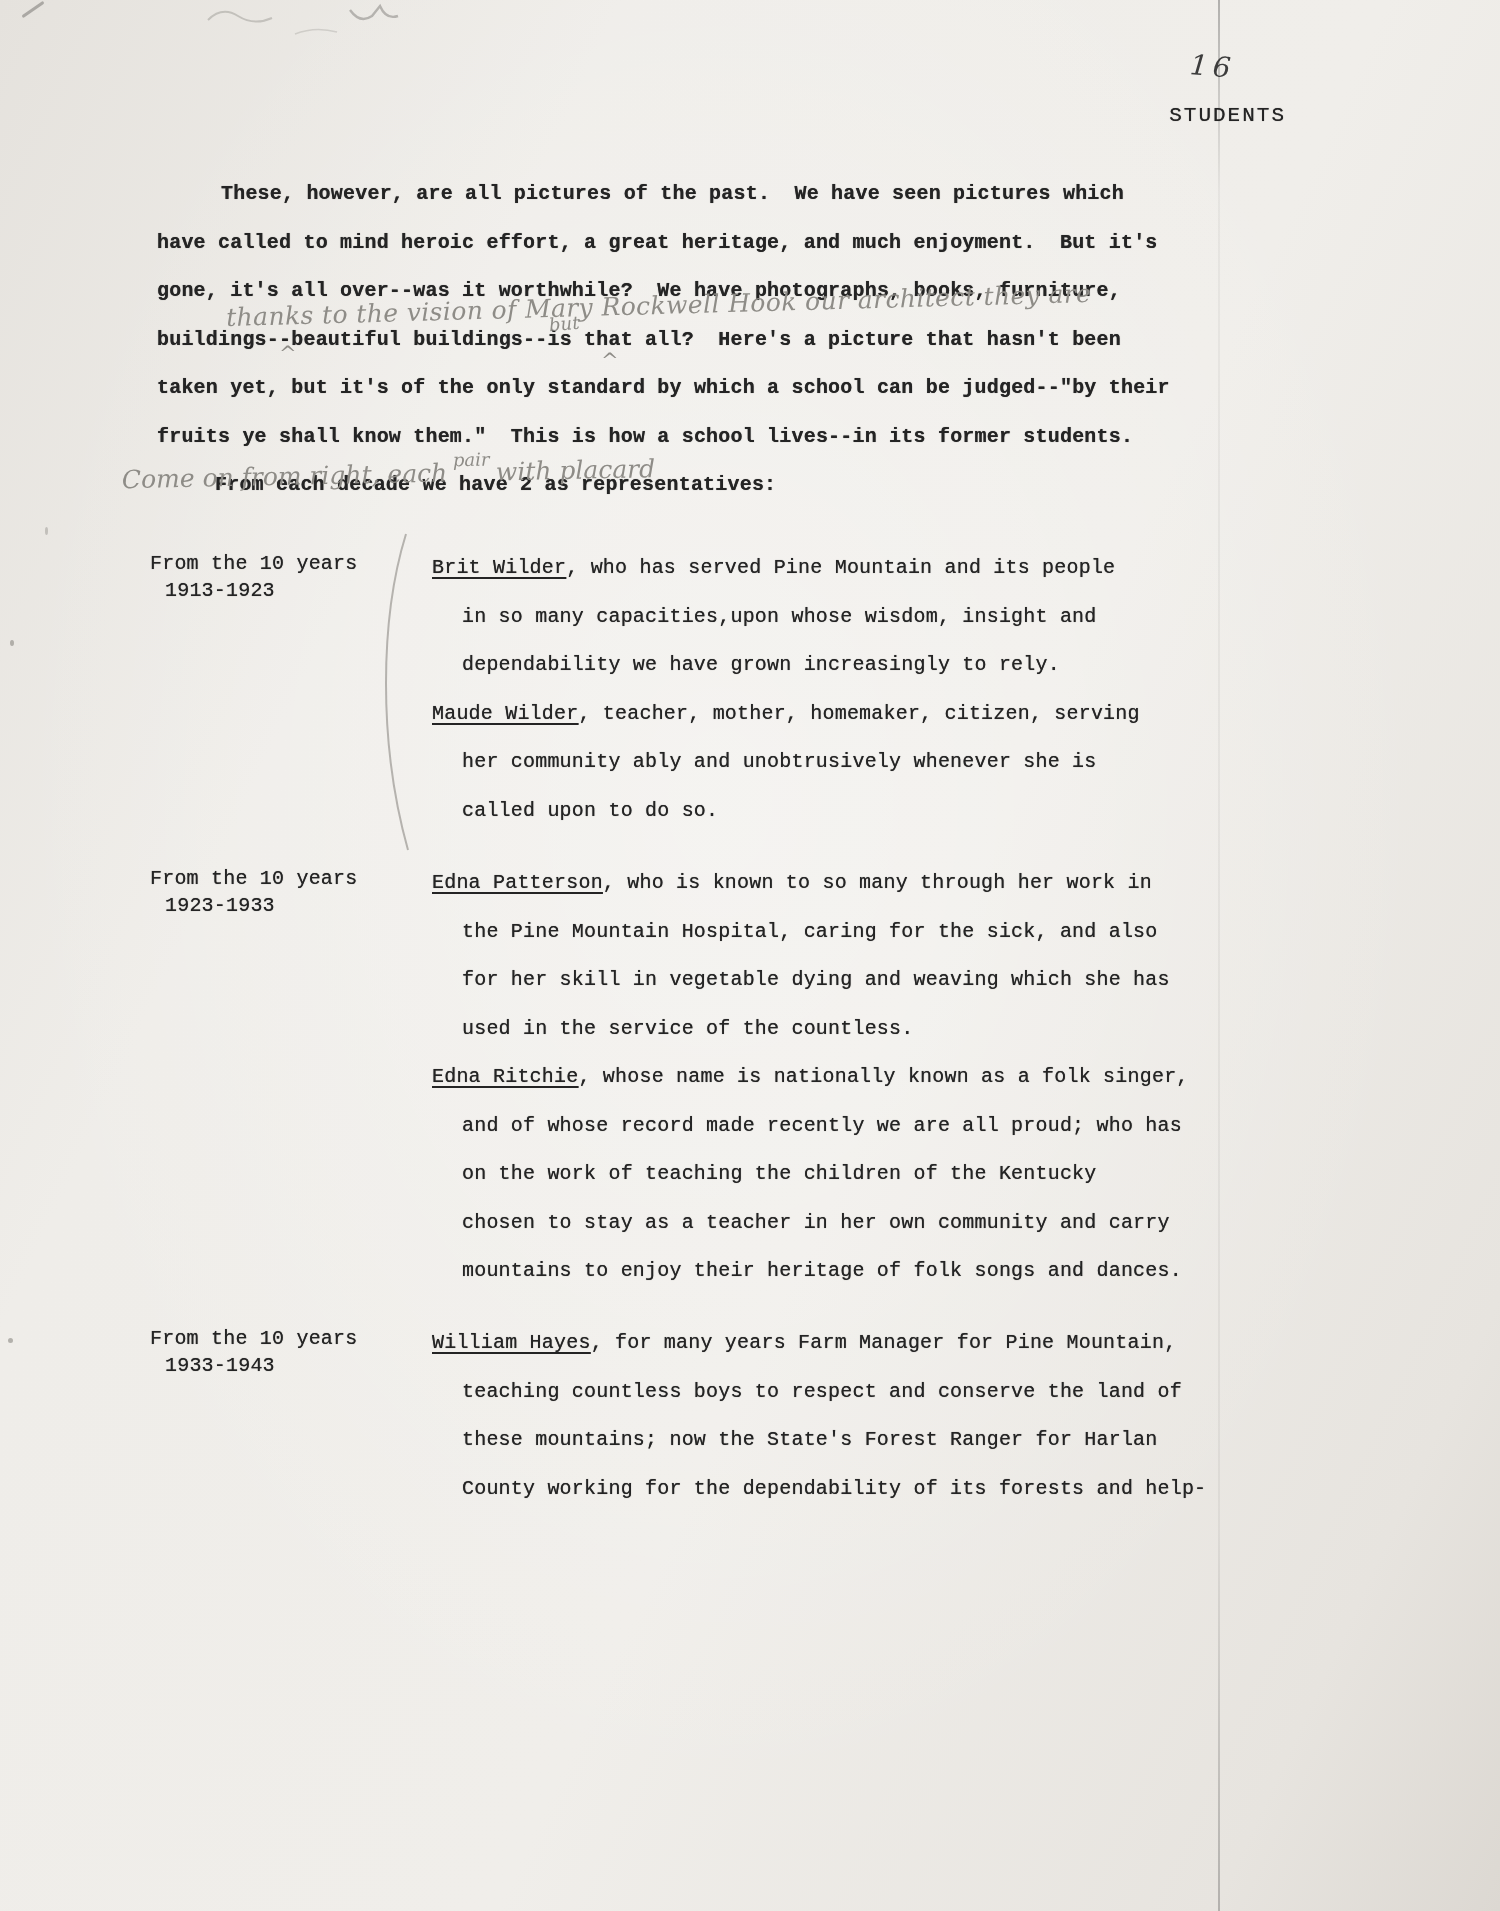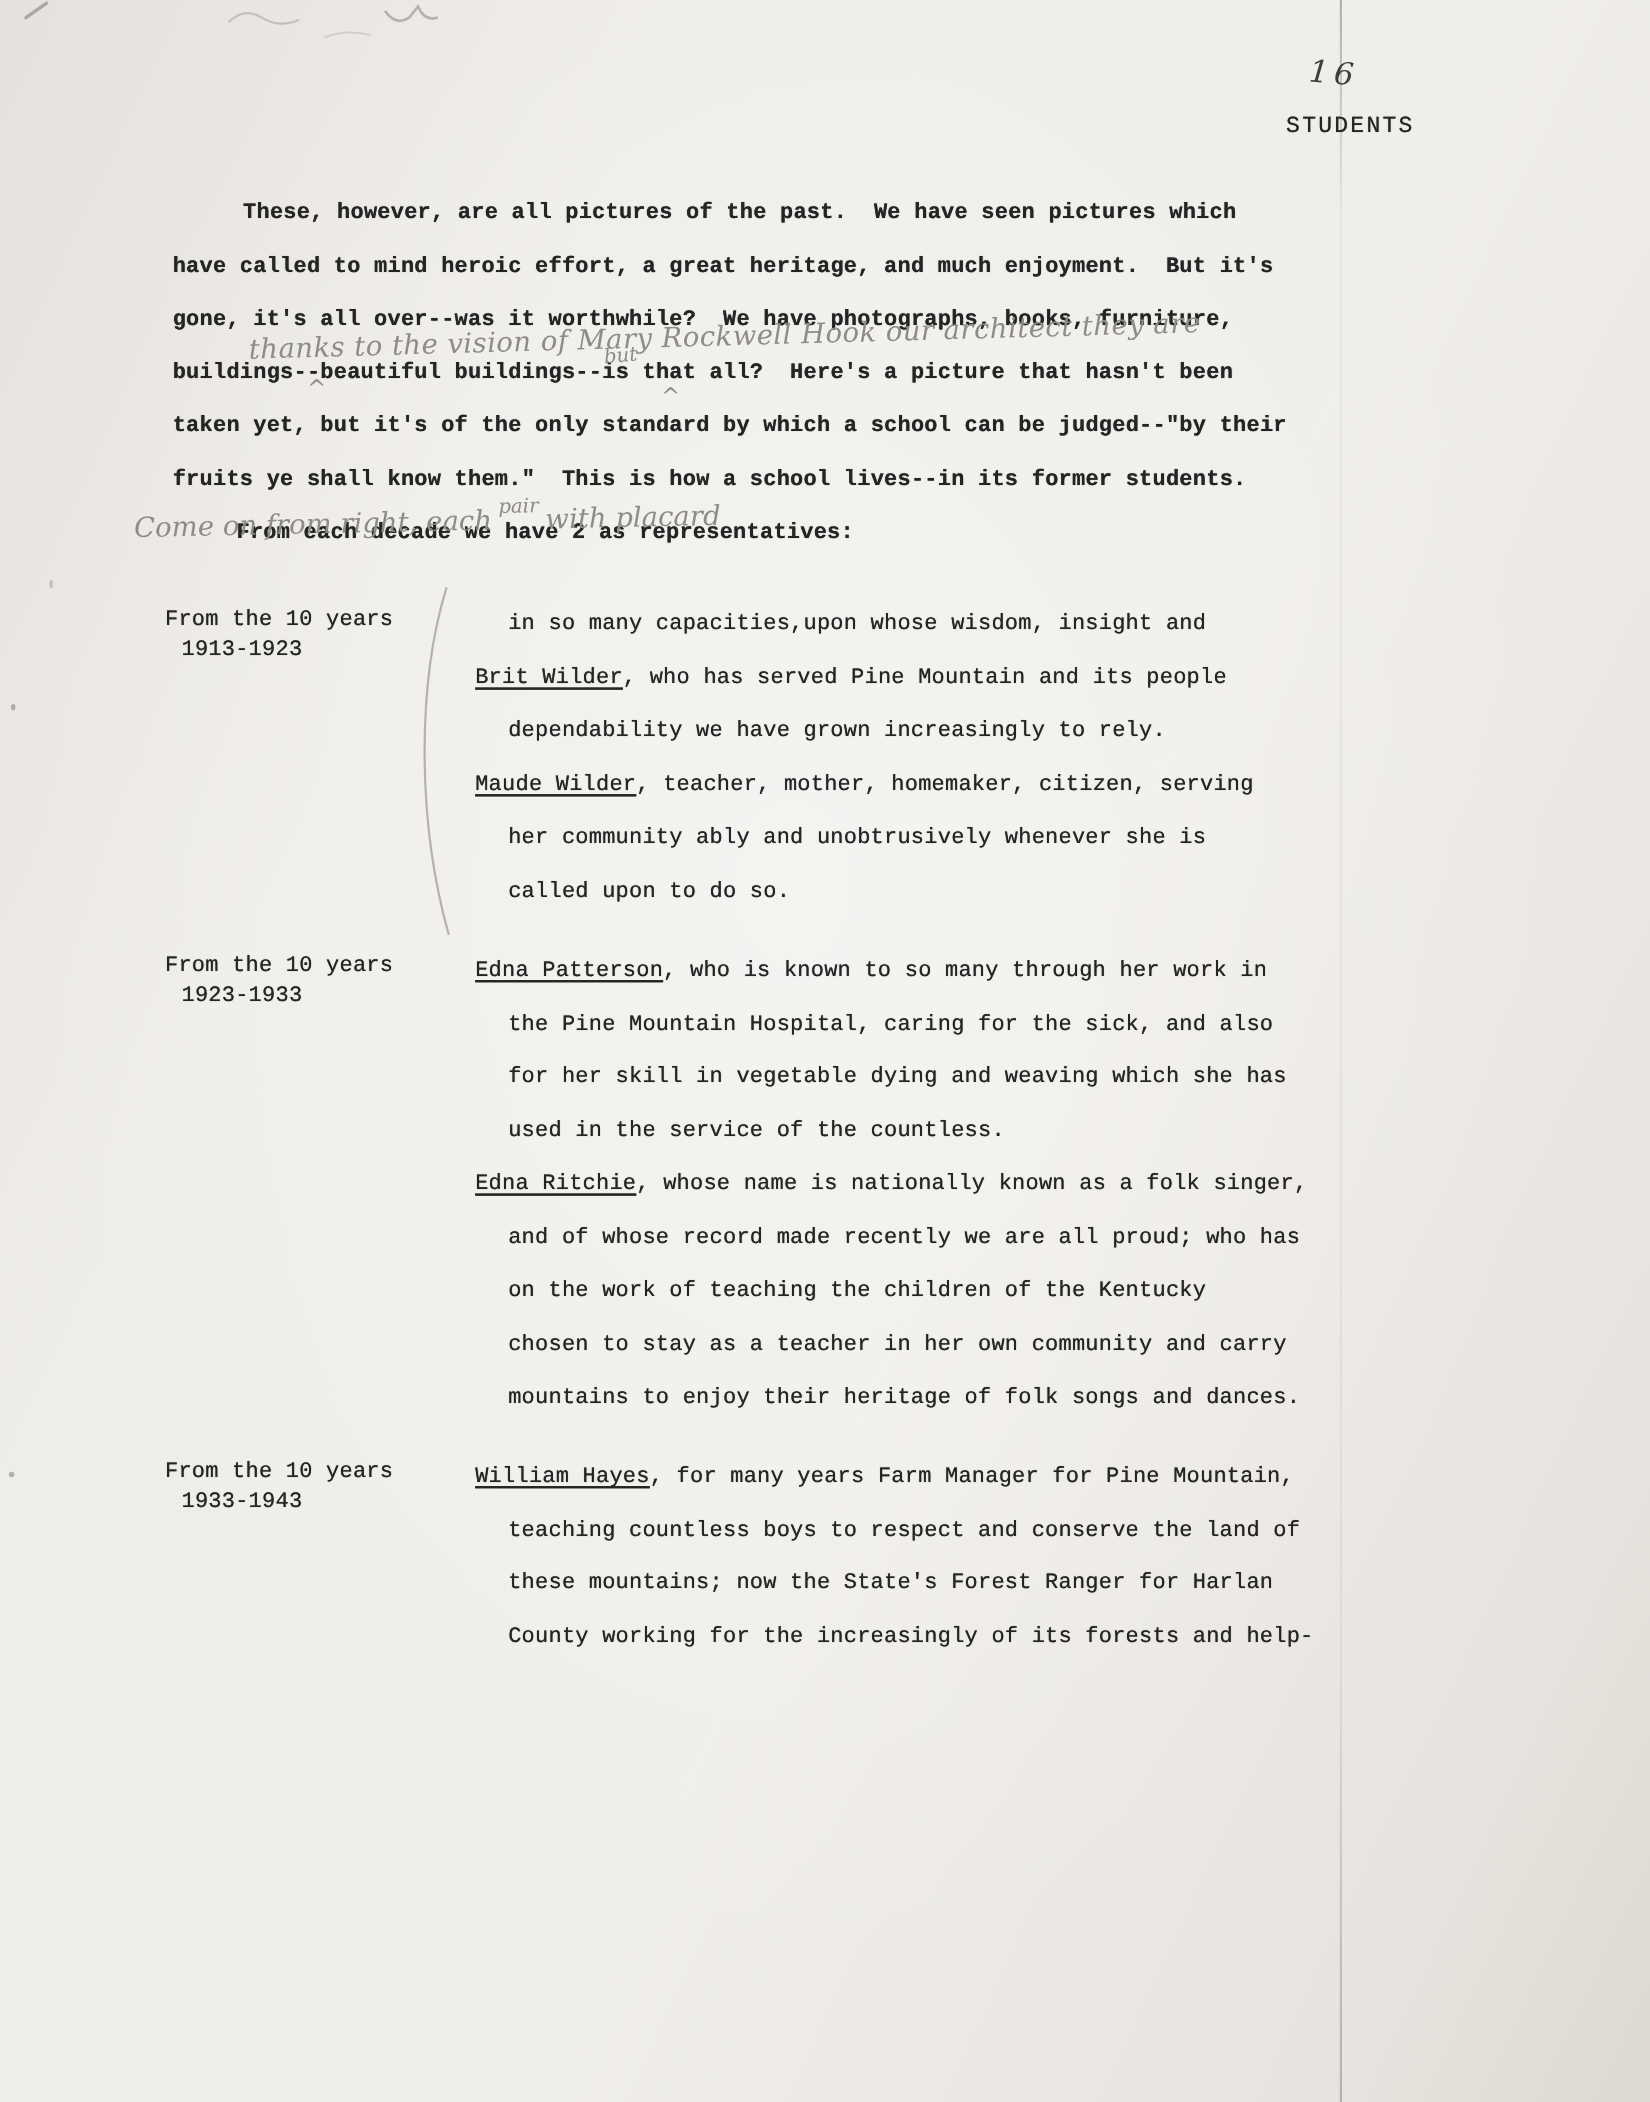--- a/index.html
+++ b/index.html
@@ -123,22 +123,22 @@
   </div>
 
   <svg class="pencil-brace" width="60" height="330" viewBox="0 0 60 330">
     <path d="M38 6 C 12 90, 10 215, 40 322" stroke="#a5a39e" stroke-width="2" fill="none" opacity=".8"></path>
   </svg>
 
   <div class="entries typed">
       <div class="entry" style="top: 528px;">
         <div class="decade-label"><div class="dl0">From the 10 years</div><div class="dl1">1913-1923</div></div>
         <div class="entry-body">
+          <div class="tline first"><span class="uname">Brit Wilder</span><span>, who has served Pine Mountain and its people</span></div>
           <div class="tline cont">in so many capacities,upon whose wisdom, insight and</div>
-          <div class="tline first"><span class="uname">Brit Wilder</span><span>, who has served Pine Mountain and its people</span></div>
           <div class="tline cont">dependability we have grown increasingly to rely.</div>
           <div class="tline first"><span class="uname">Maude Wilder</span><span>, teacher, mother, homemaker, citizen, serving</span></div>
           <div class="tline cont">her community ably and unobtrusively whenever she is</div>
           <div class="tline cont">called upon to do so.</div>
         </div>
       </div>
       <div class="entry" style="top: 843px;">
         <div class="decade-label"><div class="dl0">From the 10 years</div><div class="dl1">1923-1933</div></div>
         <div class="entry-body">
           <div class="tline first"><span class="uname">Edna Patterson</span><span>, who is known to so many through her work in</span></div>
@@ -151,18 +151,18 @@
           <div class="tline cont">chosen to stay as a teacher in her own community and carry</div>
           <div class="tline cont">mountains to enjoy their heritage of folk songs and dances.</div>
         </div>
       </div>
       <div class="entry" style="top: 1303px;">
         <div class="decade-label"><div class="dl0">From the 10 years</div><div class="dl1">1933-1943</div></div>
         <div class="entry-body">
           <div class="tline first"><span class="uname">William Hayes</span><span>, for many years Farm Manager for Pine Mountain,</span></div>
           <div class="tline cont">teaching countless boys to respect and conserve the land of</div>
           <div class="tline cont">these mountains; now the State's Forest Ranger for Harlan</div>
-          <div class="tline cont">County working for the increasingly of its forests and help-</div>
+          <div class="tline cont">County working for the dependability of its forests and help-</div>
         </div>
       </div>
     </div>
 
 </div>
 
 </body></html>

